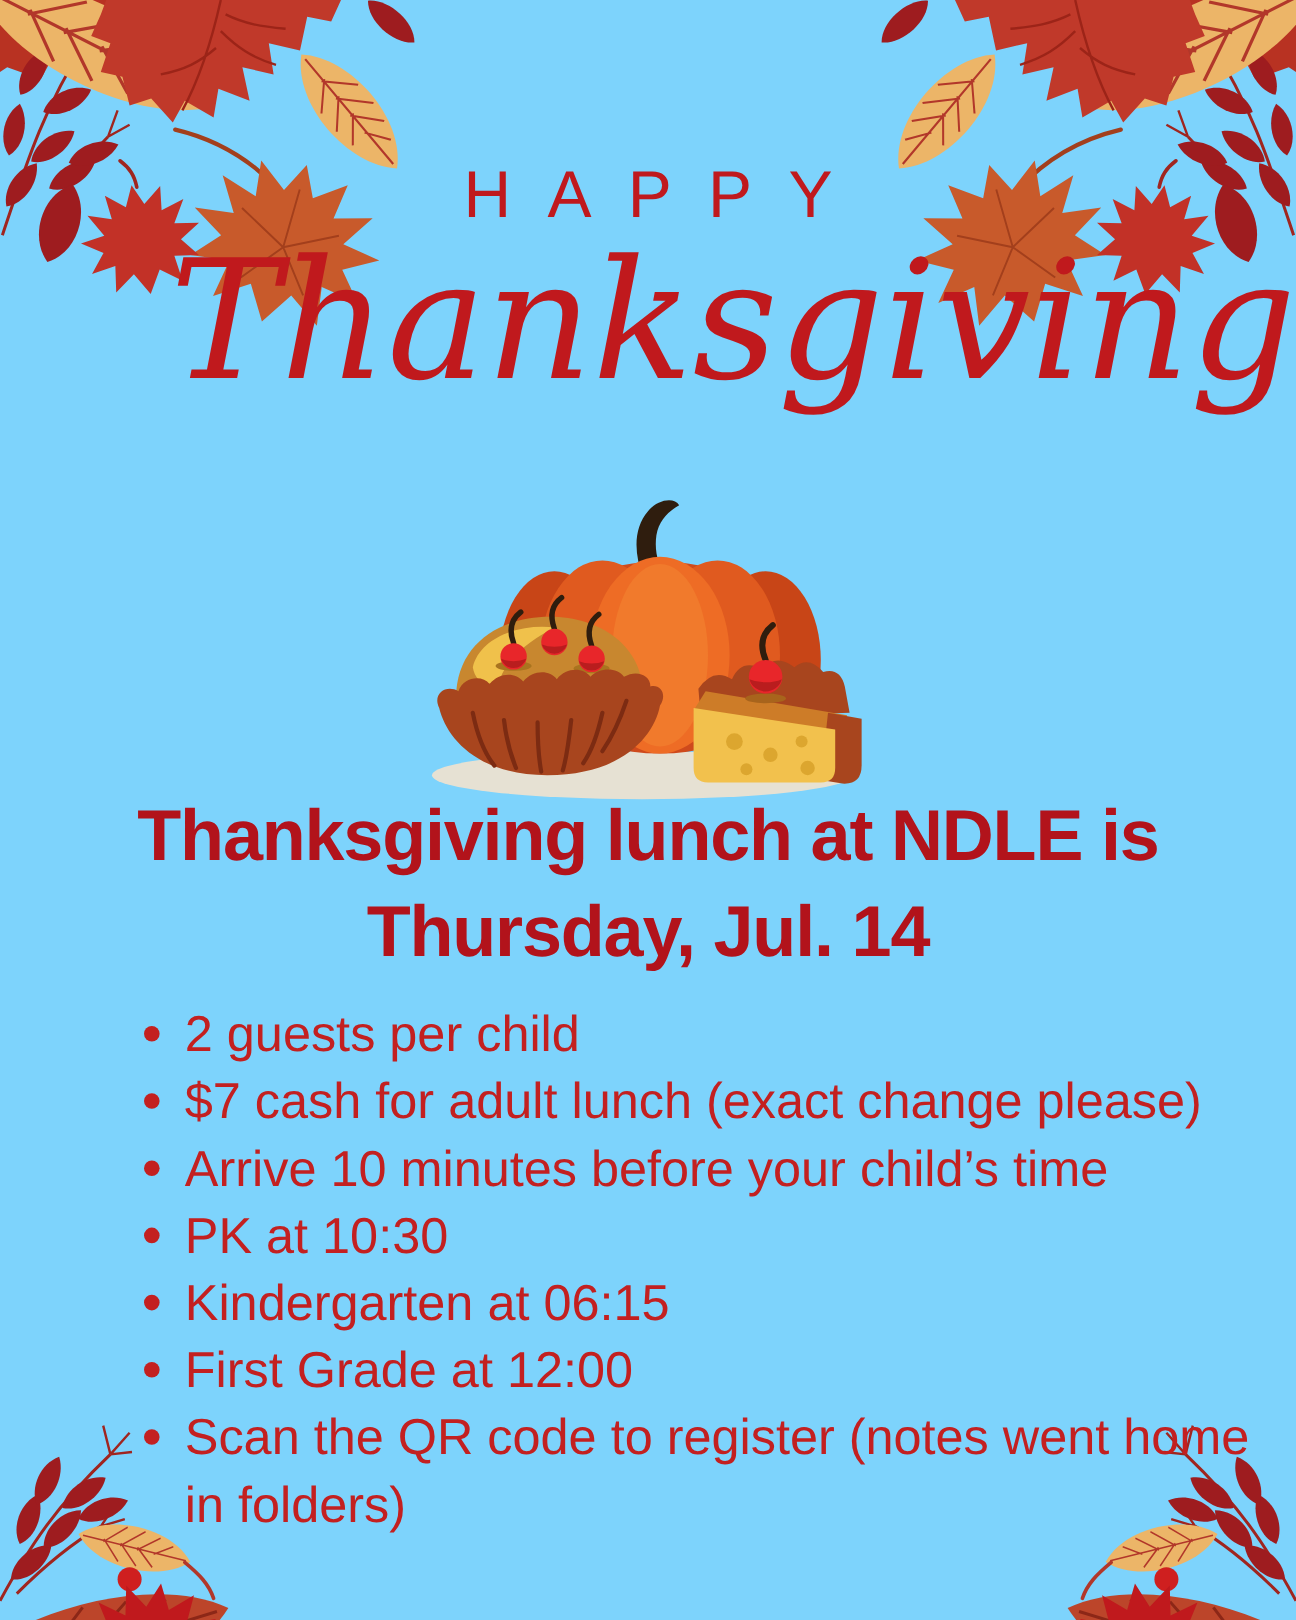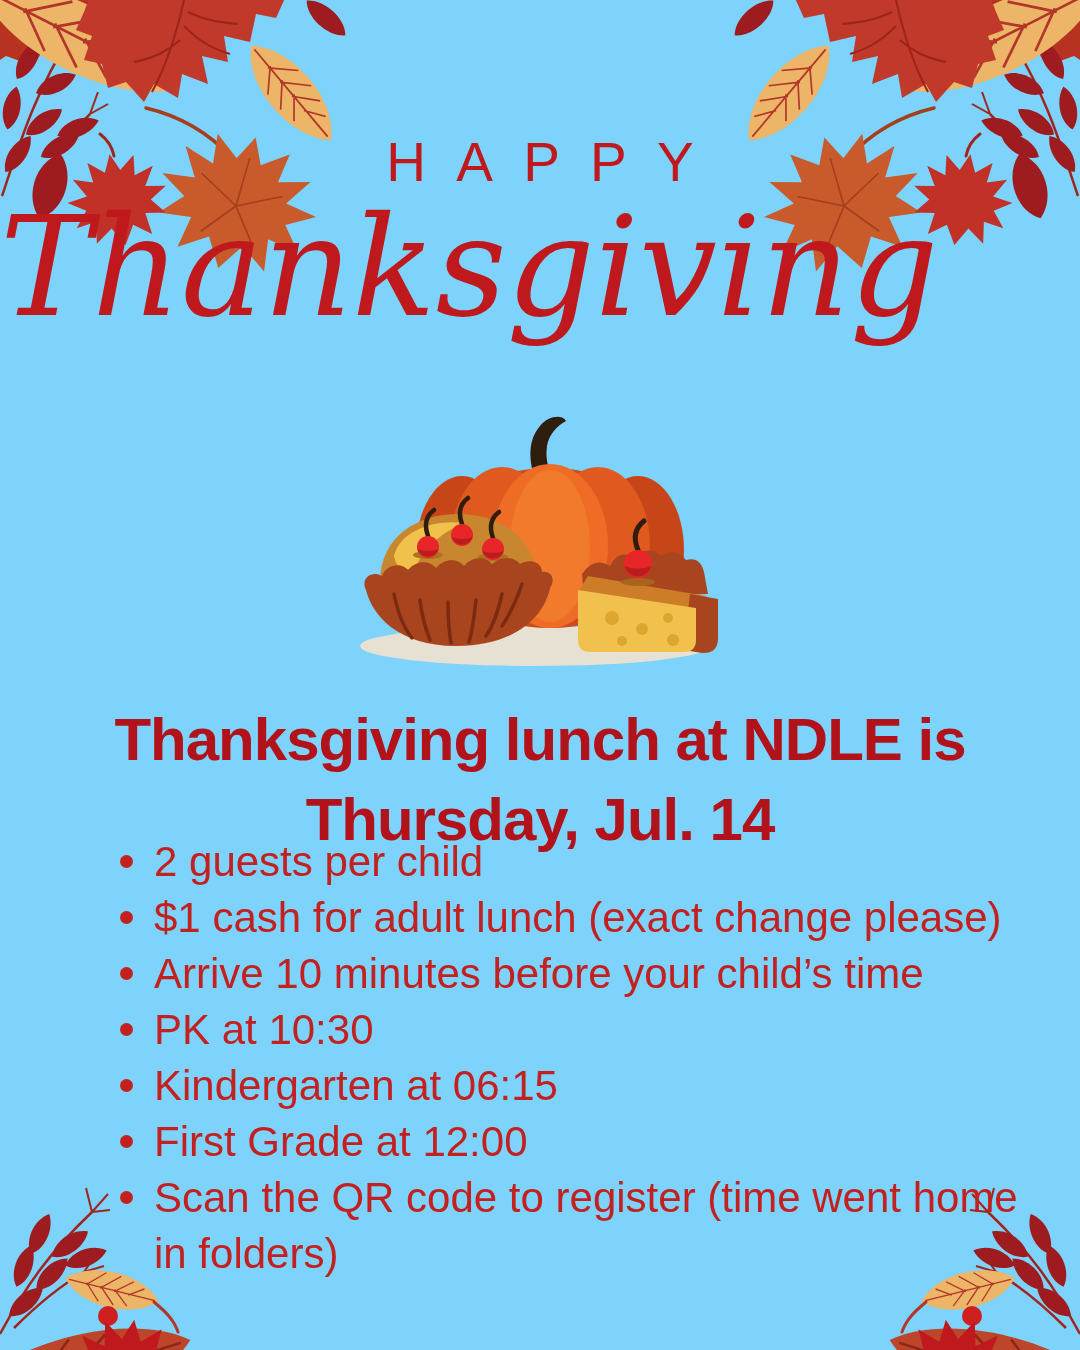--- a/index.html
+++ b/index.html
@@ -24,32 +24,32 @@
     position:absolute;top:130px;left:0;width:100%;
     text-align:center;
     font-size:55px;
     letter-spacing:0.55em;
     text-indent:0.55em;
     color:#c0191d;
     font-weight:400;
   }
   .script{
     position:absolute;top:168px;left:0;width:100%;
-    text-align:left;
+    text-align:right;
     font-family:"DejaVu Serif", serif;
     font-style:italic;
     font-size:138px;
     line-height:1.45;
     color:#c0191d;
   }
   .illustration{
     position:absolute;left:350px;top:398px;width:380px;height:270px;
   }
   .headline{
-    position:absolute;top:700px;left:0;width:100%;
+    position:absolute;top:657px;left:0;width:100%;
     text-align:center;
     font-size:60px;
     font-weight:700;
     letter-spacing:-1px;
     color:#b2131b;
     line-height:1.33;
   }
   .details{
     position:absolute;top:834px;left:108px;width:944px;
     margin:0;padding:0;
@@ -204,21 +204,21 @@
     </g>
   </svg>
 
   <div class="headline">
     <div>Thanksgiving lunch at NDLE is</div>
     <div>Thursday, Jul. 14</div>
   </div>
 
   <ul class="details">
     <li>2 guests per child</li>
-    <li>$1 cash for adult lunch (exact change please)</li>
+    <li>$7 cash for adult lunch (exact change please)</li>
     <li>Arrive 10 minutes before your child’s time</li>
     <li>PK at 10:30</li>
     <li>Kindergarten at 06:15</li>
     <li>First Grade at 12:00</li>
-    <li>Scan the QR code to register (time went home in folders)</li>
+    <li>Scan the QR code to register (notes went home in folders)</li>
   </ul>
 
 </div>
 
 </body></html>

